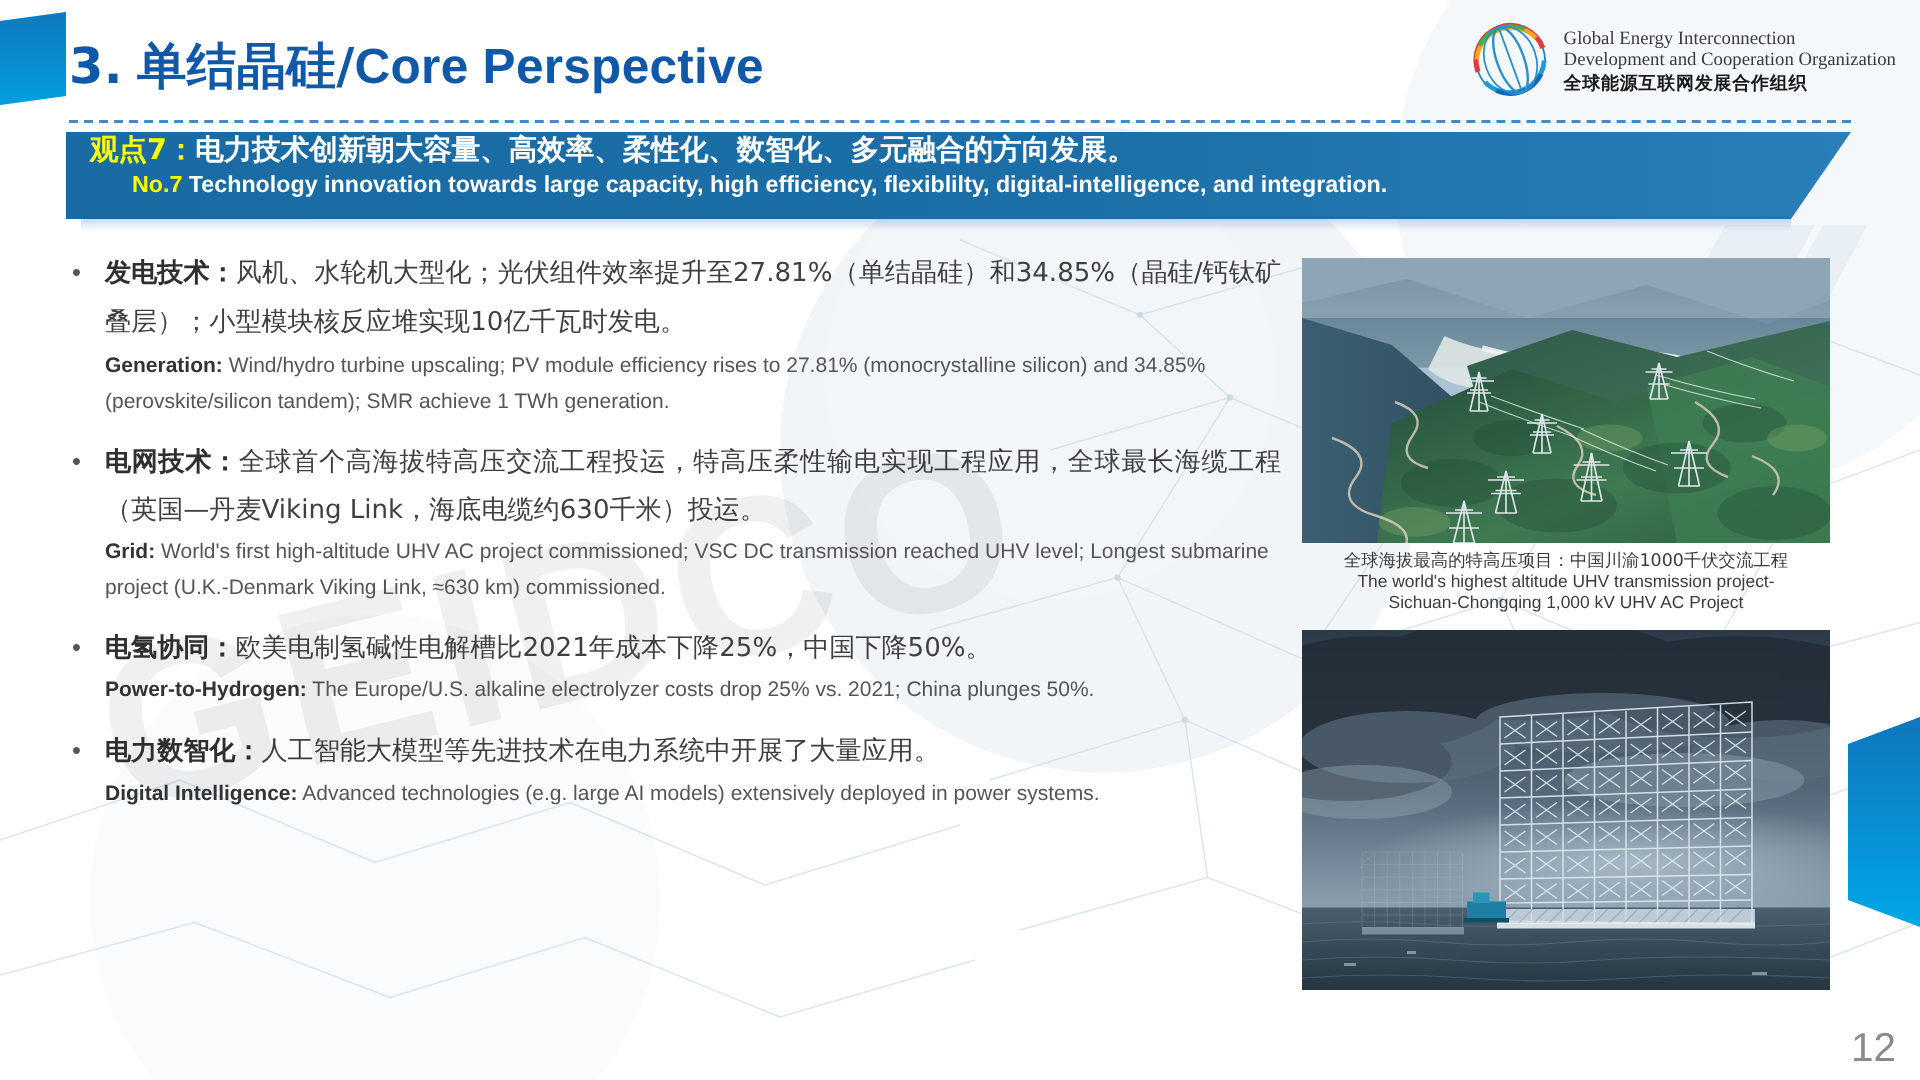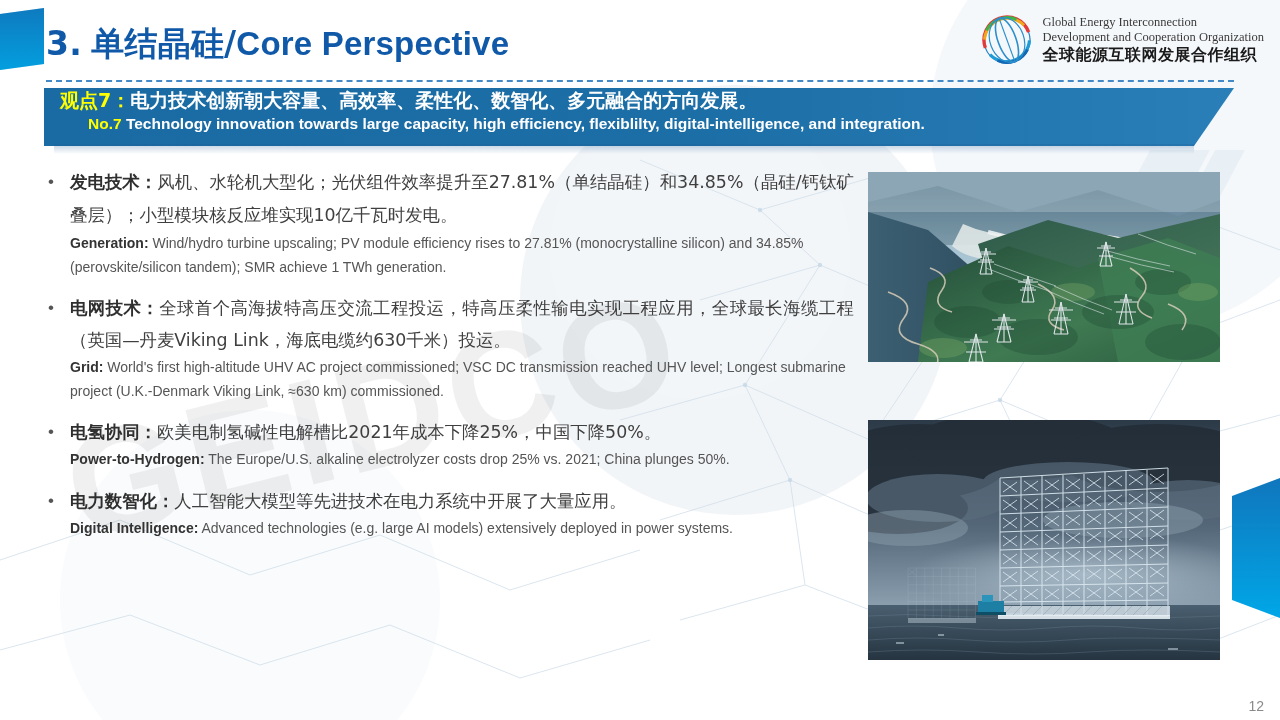--- a/index.html
+++ b/index.html
@@ -37,21 +37,21 @@
   .dashed-rule{
     position:absolute;left:46px;top:80px;width:1188px;height:0;
     border-top:2px dashed #2f7dc0;opacity:.9;
   }
 
   
   .logo-wrap{position:absolute;right:16px;top:14px;display:flex;align-items:center;gap:9px;}
   .logo-mark{width:52px;height:52px;flex:0 0 auto;}
   .logo-text{line-height:1.18;}
   .logo-en{font-family:"Liberation Serif","DejaVu Serif",serif;font-size:12.5px;color:#3a3a3a;white-space:nowrap;}
-  .logo-cn{font-family:"DejaVu Sans",sans-serif;font-size:16px;font-weight:bold;color:#1a1a1a;white-space:nowrap;letter-spacing:.5px;margin-top:1px;}
+  .logo-cn{font-family:"DejaVu Sans",sans-serif;font-size:12px;font-weight:bold;color:#1a1a1a;white-space:nowrap;letter-spacing:.5px;margin-top:1px;}
 
   
   .banner-wrap{position:absolute;left:44px;top:88px;width:1190px;height:58px;}
   .banner-bg{position:absolute;inset:0;width:1190px;height:58px;}
   .banner-text{position:absolute;left:16px;top:0;width:1130px;}
   .banner-l1{font-size:19px;font-weight:bold;color:#ffffff;line-height:25px;white-space:nowrap;
              font-family:"DejaVu Sans","Liberation Sans",sans-serif;}
   .banner-l1 .ylw{color:#ffff00;}
   .banner-l2{font-size:15.5px;font-weight:bold;color:#ffffff;line-height:22px;white-space:nowrap;
              font-family:"Liberation Sans",sans-serif;}
@@ -87,21 +87,21 @@
   .cap .cn{font-family:"DejaVu Sans",sans-serif;}
 
   #fig1{left:868px;top:172px;width:352px;}
   #fig2{left:868px;top:420px;width:352px;}
 
   
   .right-arrow{position:absolute;right:0;top:478px;width:48px;height:140px;}
 
   .page-num{
     position:absolute;right:16px;bottom:6px;
-    font-size:14px;color:#8a8a8a;font-family:"Liberation Sans",sans-serif;margin-left:28px;
+    font-size:27px;color:#8a8a8a;font-family:"Liberation Sans",sans-serif;margin-left:28px;
   }
 </style>
 </head>
 <body>
 
 <div id="slide">
 
   <svg class="bg-svg" viewBox="0 0 1280 720">
     <defs>
       <linearGradient id="gBlue" x1="0" y1="0" x2="0" y2="1">
@@ -379,20 +379,25 @@
           <g transform="translate(140,52)">
             <path d="M118 70 L118 100 M111 100 L125 100 M112 76 L124 76"></path>
             <path d="M106 78 L130 78 M108 88 L128 88"></path>
             <path d="M111 100 L118 70 L125 100"></path>
           </g>
         </g>
 
         <rect width="352" height="40" fill="#cfdde4" opacity=".3"></rect>
       </g>
     </svg>
+    <div class="cap">
+      <div class="cn">全球海拔最高的特高压项目：中国川渝1000千伏交流工程</div>
+      <div>The world's highest altitude UHV transmission project-</div>
+      <div>Sichuan-Chongqing 1,000 kV UHV AC Project</div>
+    </div>
   </div>
 
   <div class="fig" id="fig2">
     <svg class="photo" width="352" height="240" viewBox="0 0 352 240">
       <defs>
         <linearGradient id="sky2" x1="0" y1="0" x2="0" y2="1">
           <stop offset="0%" stop-color="#2c3a47"></stop>
             <stop offset="45%" stop-color="#55687a"></stop>
           <stop offset="80%" stop-color="#8fa3b3"></stop>
             <stop offset="100%" stop-color="#aebcc6"></stop>

